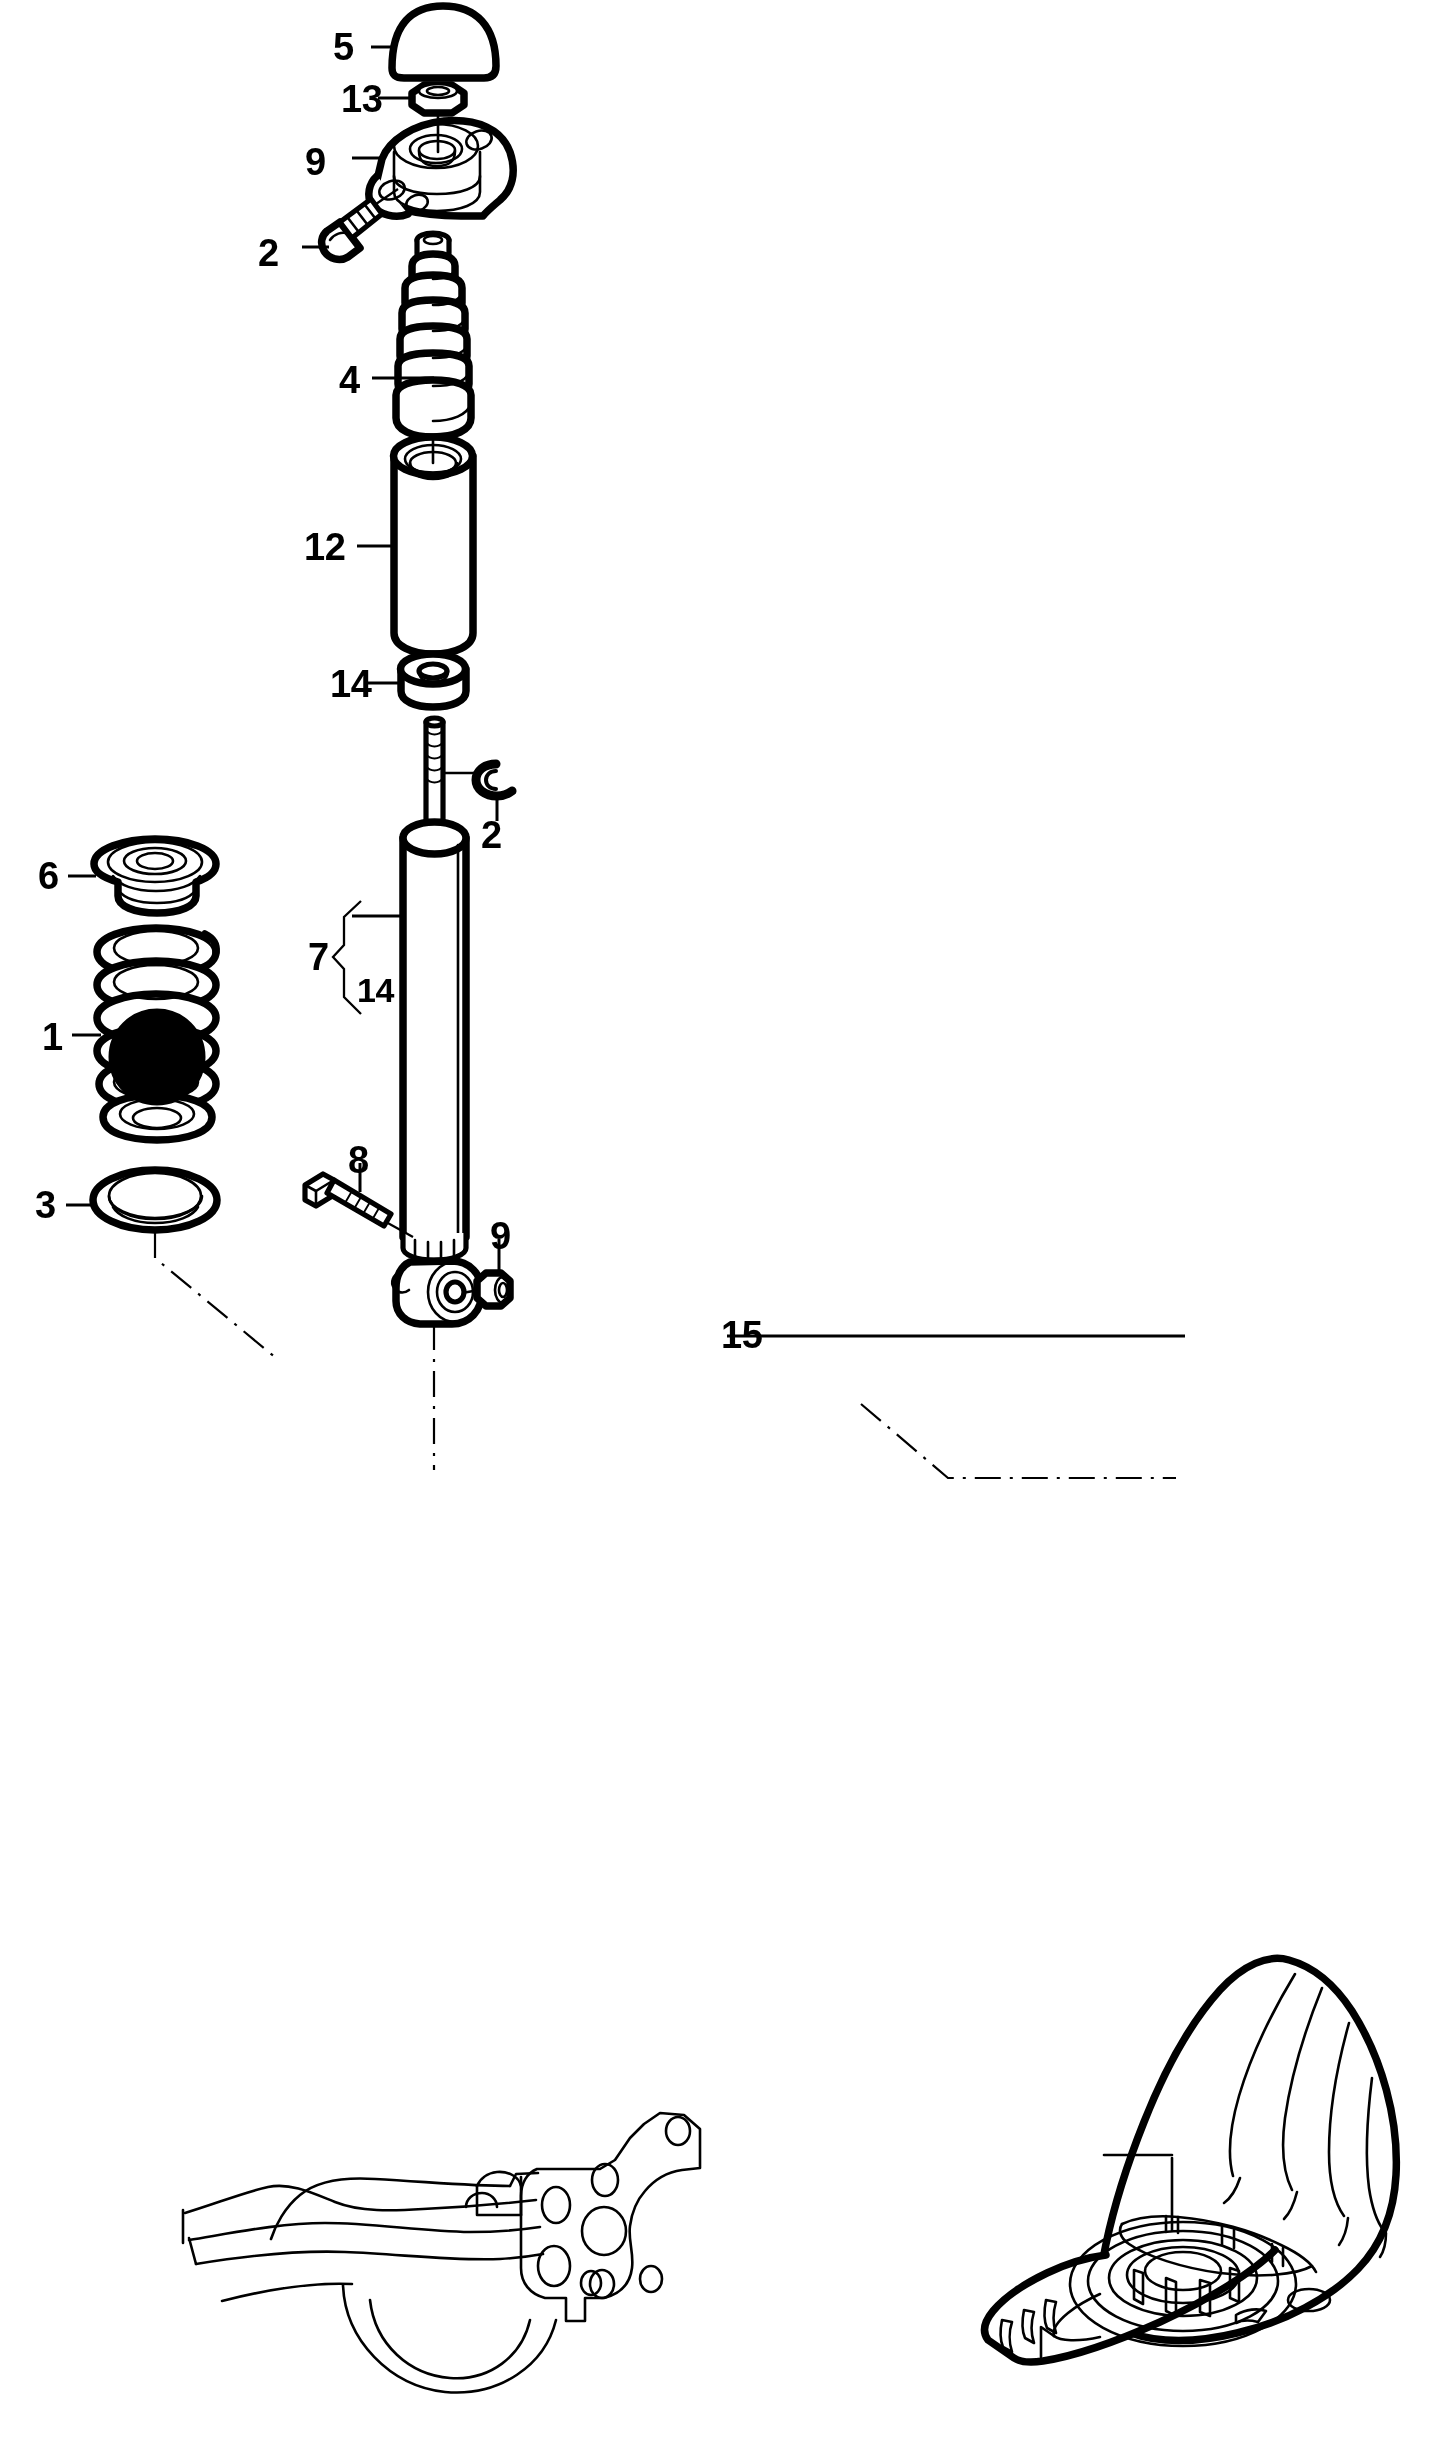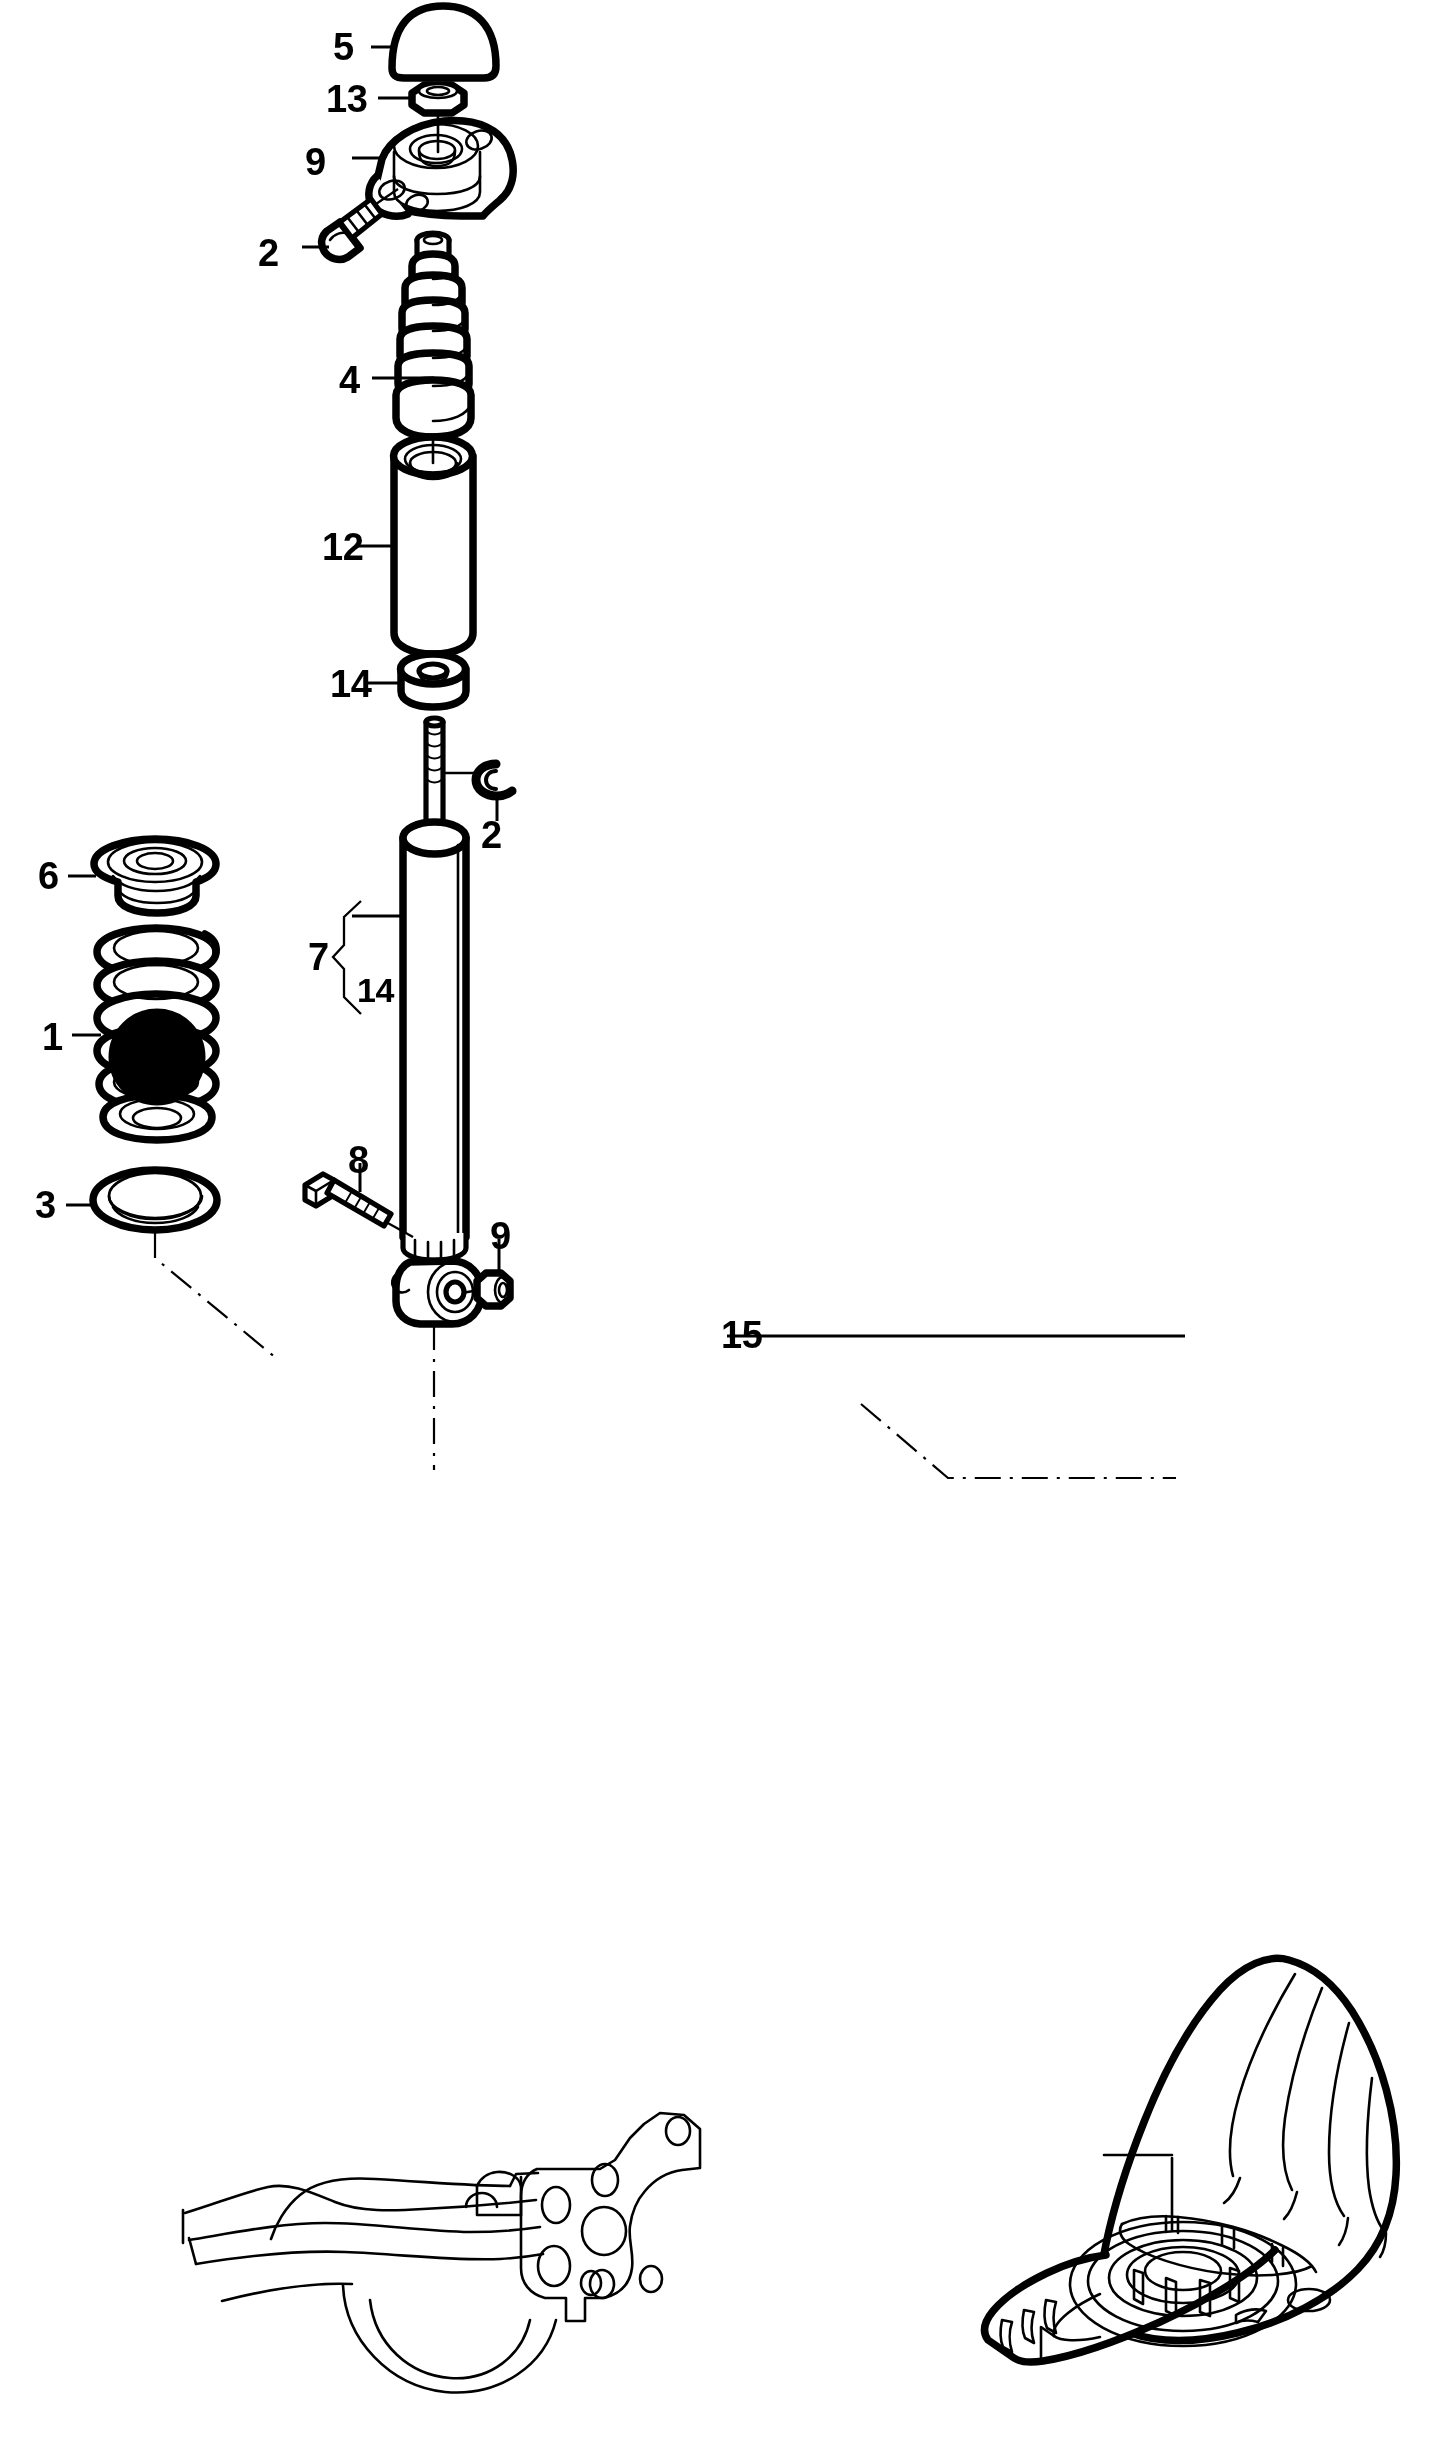--- a/index.html
+++ b/index.html
@@ -340,25 +340,25 @@
       <path class="i" d="M1104 2155 L1172 2155"></path>
 
       <path class="i" d="M1236 2315 C1246 2309 1258 2308 1266 2311 L1258 2322 C1250 2320 1242 2320 1236 2323 Z"></path>
 
       <line class="lead" x1="727" y1="1336" x2="1185" y2="1336" transform="translate(0,0)"></line>
     </g>
 
   </svg>
 
   <div class="callout" style="left:333px; top:28px;">5</div>
-  <div class="callout" style="left:326px; top:80px;">13</div>
+  <div class="callout" style="left:341px; top:80px;">13</div>
   <div class="callout" style="left:305px; top:143px;">9</div>
   <div class="callout" style="left:258px; top:234px;">2</div>
   <div class="callout" style="left:339px; top:361px;">4</div>
-  <div class="callout" style="left:322px; top:528px;">12</div>
+  <div class="callout" style="left:304px; top:528px;">12</div>
   <div class="callout" style="left:330px; top:665px;">14</div>
   <div class="callout" style="left:481px; top:816px;">2</div>
   <div class="callout" style="left:38px;  top:857px;">6</div>
   <div class="callout" style="left:308px; top:938px;">7</div>
   <div class="callout small" style="left:357px; top:973px;">14</div>
   <div class="callout" style="left:42px;  top:1018px;">1</div>
   <div class="callout" style="left:35px;  top:1186px;">3</div>
   <div class="callout" style="left:348px; top:1141px;">8</div>
   <div class="callout" style="left:490px; top:1217px;">9</div>
   <div class="callout" style="left:721px; top:1316px;">15</div>

